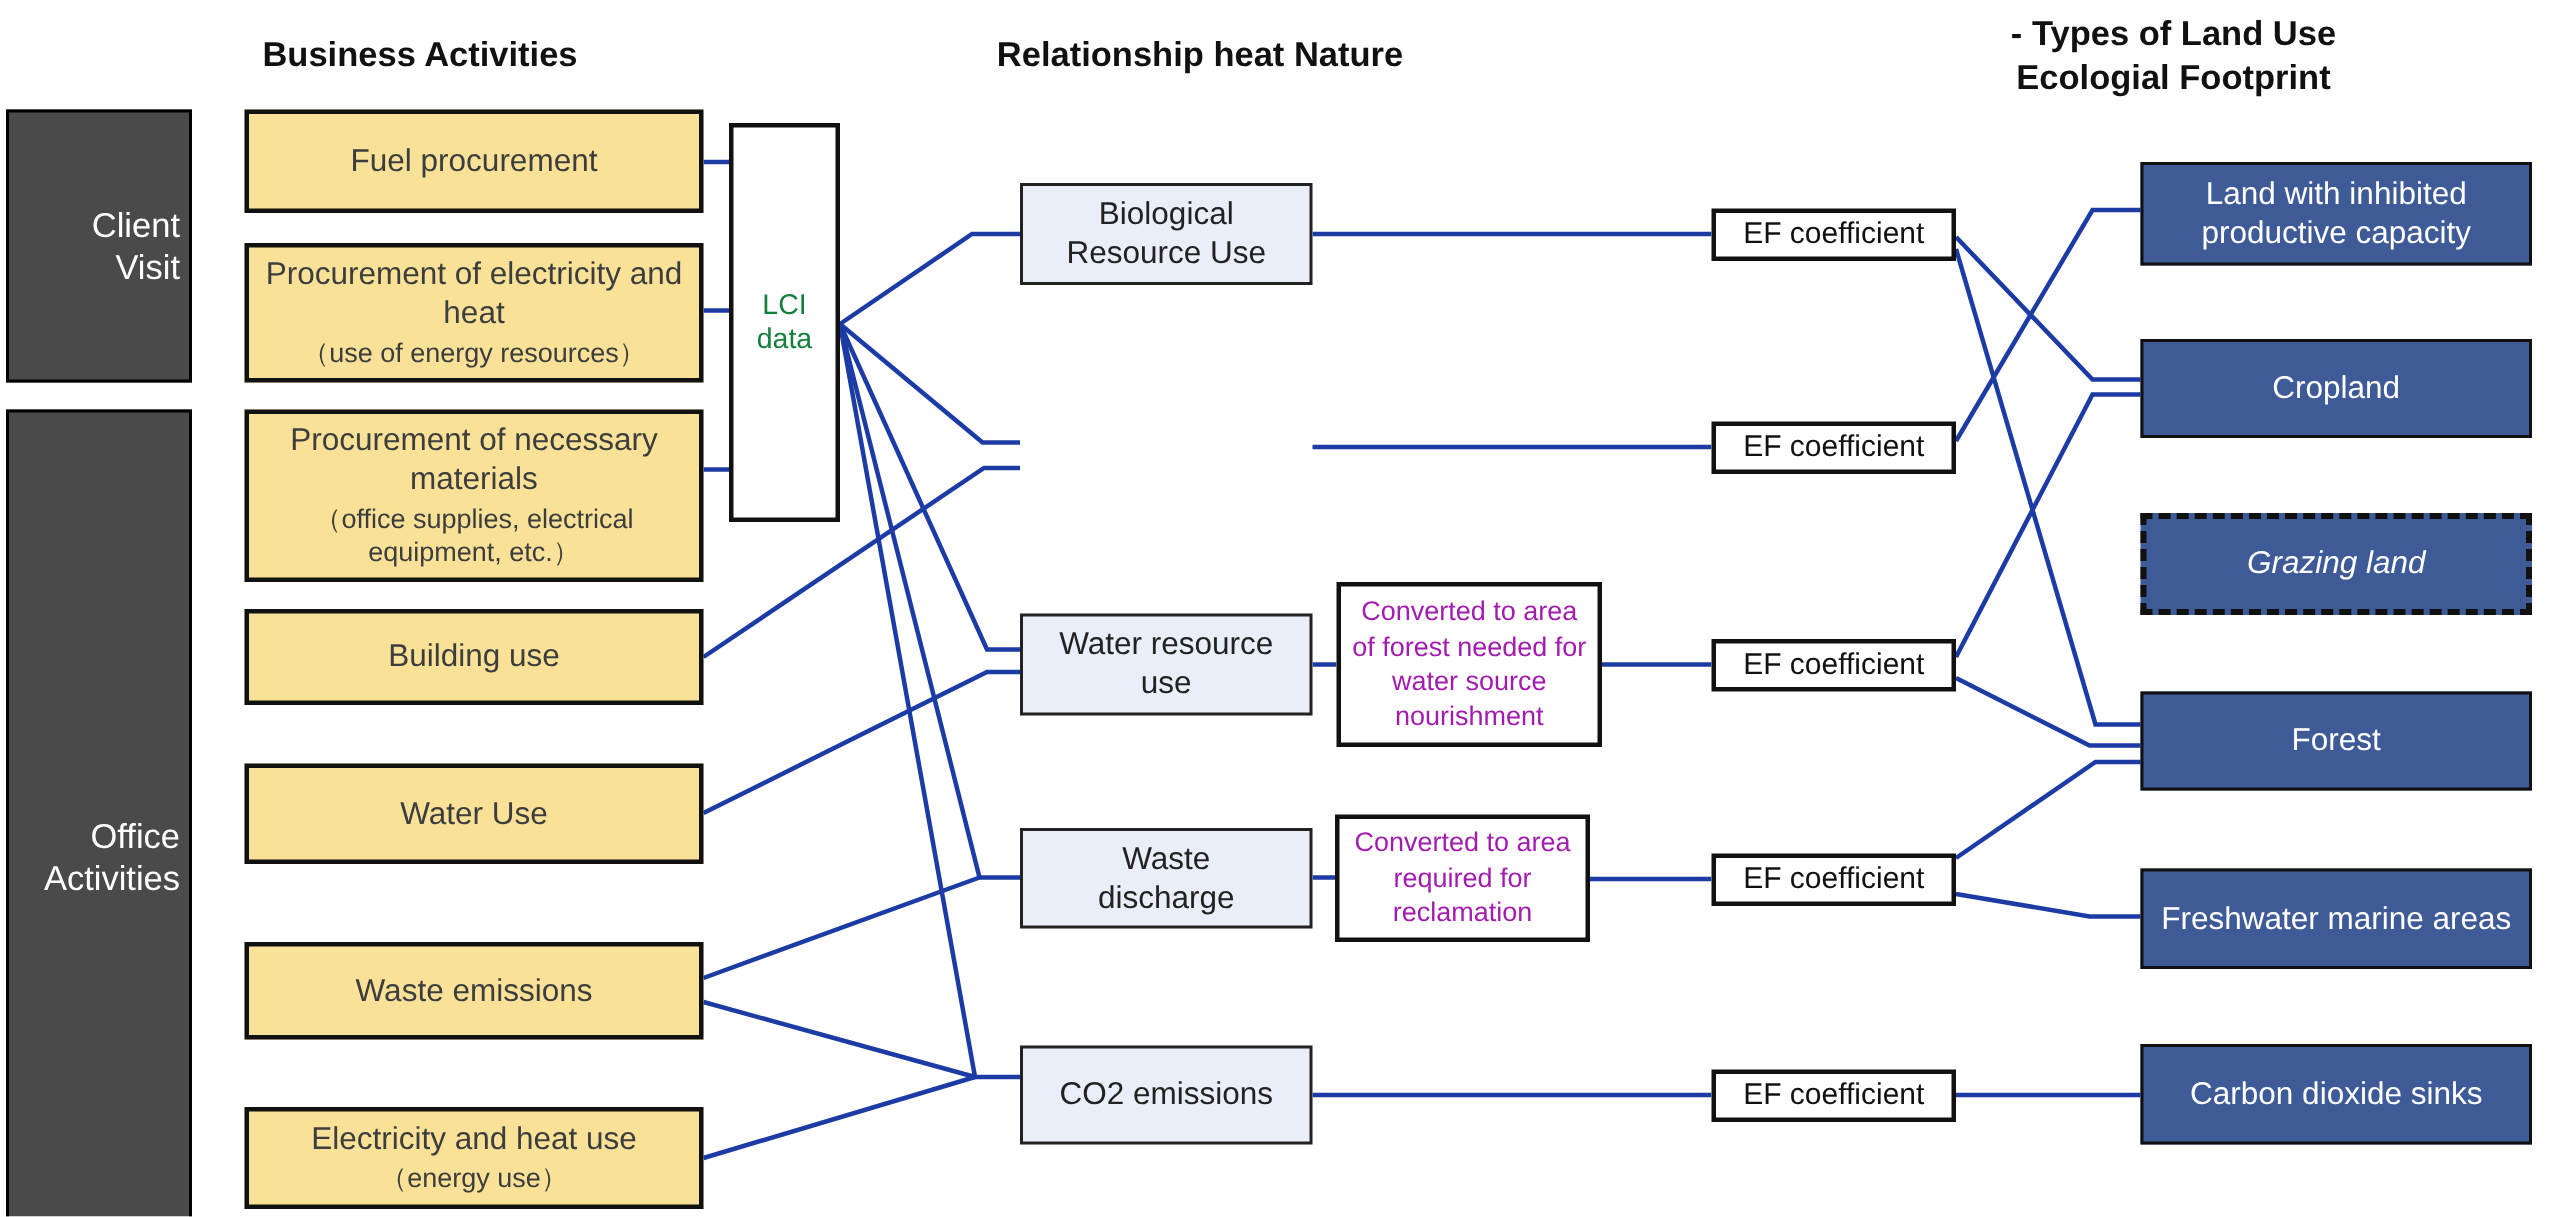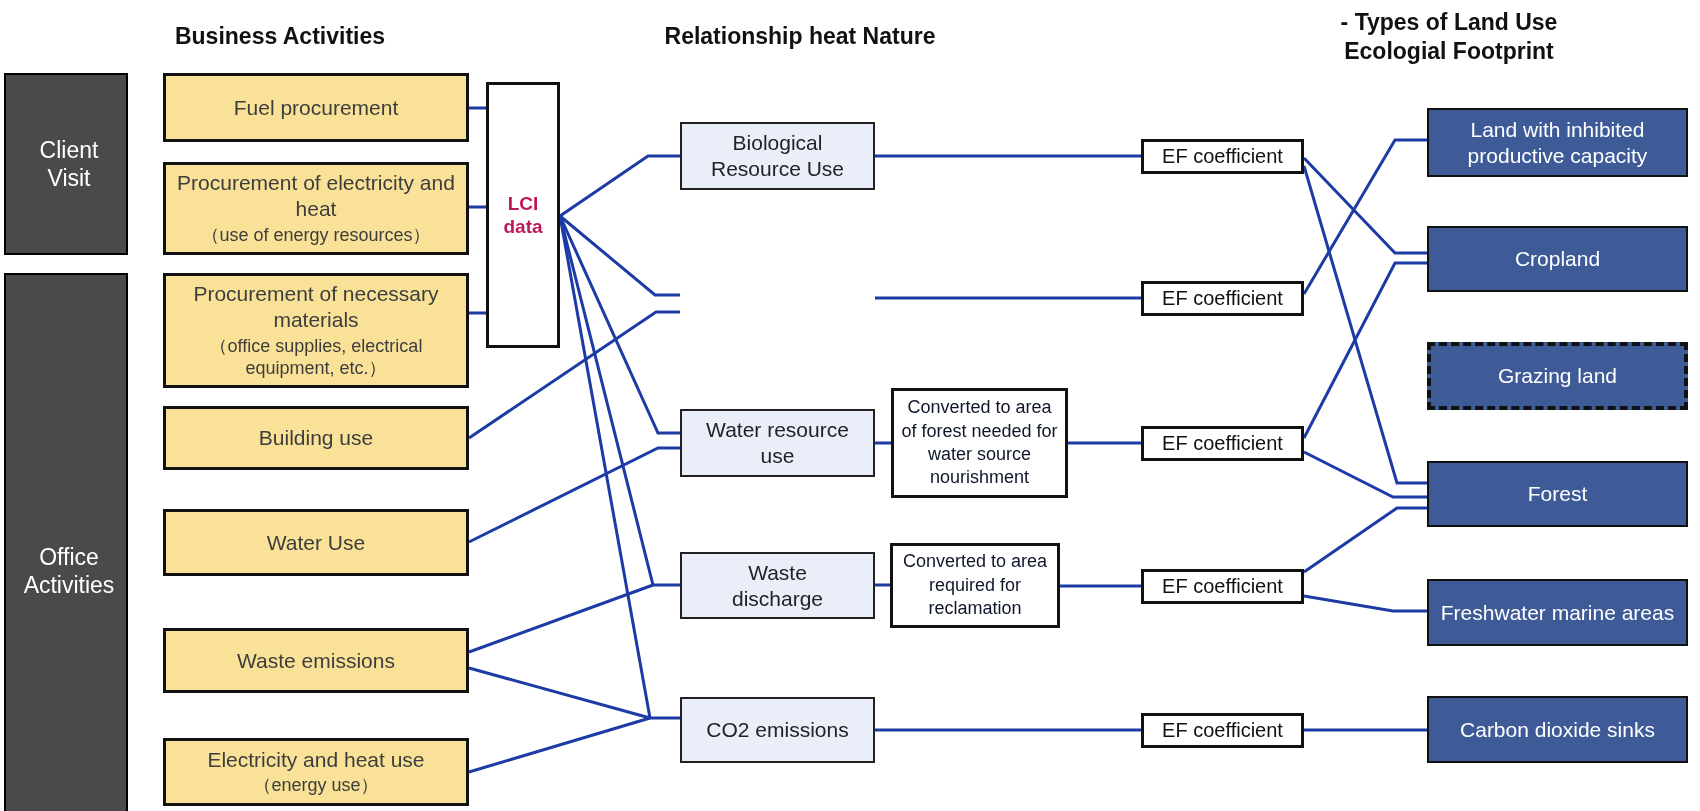--- a/index.html
+++ b/index.html
@@ -12,32 +12,32 @@
     position:absolute;box-sizing:border-box;z-index:1;
     display:flex;flex-direction:column;align-items:center;justify-content:center;
     text-align:center;line-height:1.22;
   }
   .hdr{
     position:absolute;z-index:2;text-align:center;font-weight:bold;
     font-size:23px;color:#111;line-height:1.25;
   }
   .grp{
     background:#4a4a4a;border:2px solid #000;color:#fff;font-size:23px;
-    align-items:flex-start;text-align:center;padding-left:12px;padding-right:6px;
+    align-items:flex-start;text-align:right;padding-left:12px;padding-right:6px;
   }
   .act{
     background:#f9e298;border:3px solid #111;color:#3d3d3d;font-size:21px;padding:2px 8px;
   }
   .act .sub{font-size:18px;margin-top:3px;}
-  .lcibox{background:#ffffff;border:3px solid #111;color:#be185d;font-size:19px;padding:14px;font-weight:bold;}
+  .lcibox{background:#ffffff;border:3px solid #111;color:#15803d;font-size:19px;padding:14px;}
   .nat{background:#e9eef8;border:2px solid #222;color:#222;font-size:21px;padding:2px 22px;}
-  .conv{background:#ffffff;border:3px solid #111;color:#0f172a;font-size:18px;padding:2px 6px;line-height:1.3;}
+  .conv{background:#ffffff;border:3px solid #111;color:#a21caf;font-size:18px;padding:2px 6px;line-height:1.3;}
   .ef{background:#ffffff;border:3px solid #111;color:#111;font-size:20px;padding:0;}
   .lt{background:#3e5a97;border:2px solid #111;color:#fff;font-size:21px;padding:2px 10px;}
-  .lt.dashed{border:4px dashed #111;}
+  .lt.dashed{border:4px dashed #111;font-style:italic;}
   
   .h1{left:130px;top:22px;width:300px;}
   .h2{left:640px;top:22px;width:320px;}
   .h3{left:1299px;top:8px;width:300px;}
   .grp1{left:4px;top:73px;width:124px;height:182px;}
   .grp2{left:4px;top:273px;width:124px;height:596px;}
   .ba0{left:163px;top:73px;width:306px;height:69px;}
   .ba1{left:163px;top:162px;width:306px;height:93px;}
   .ba2{left:163px;top:273px;width:306px;height:115px;}
   .ba3{left:163px;top:406px;width:306px;height:64px;}

